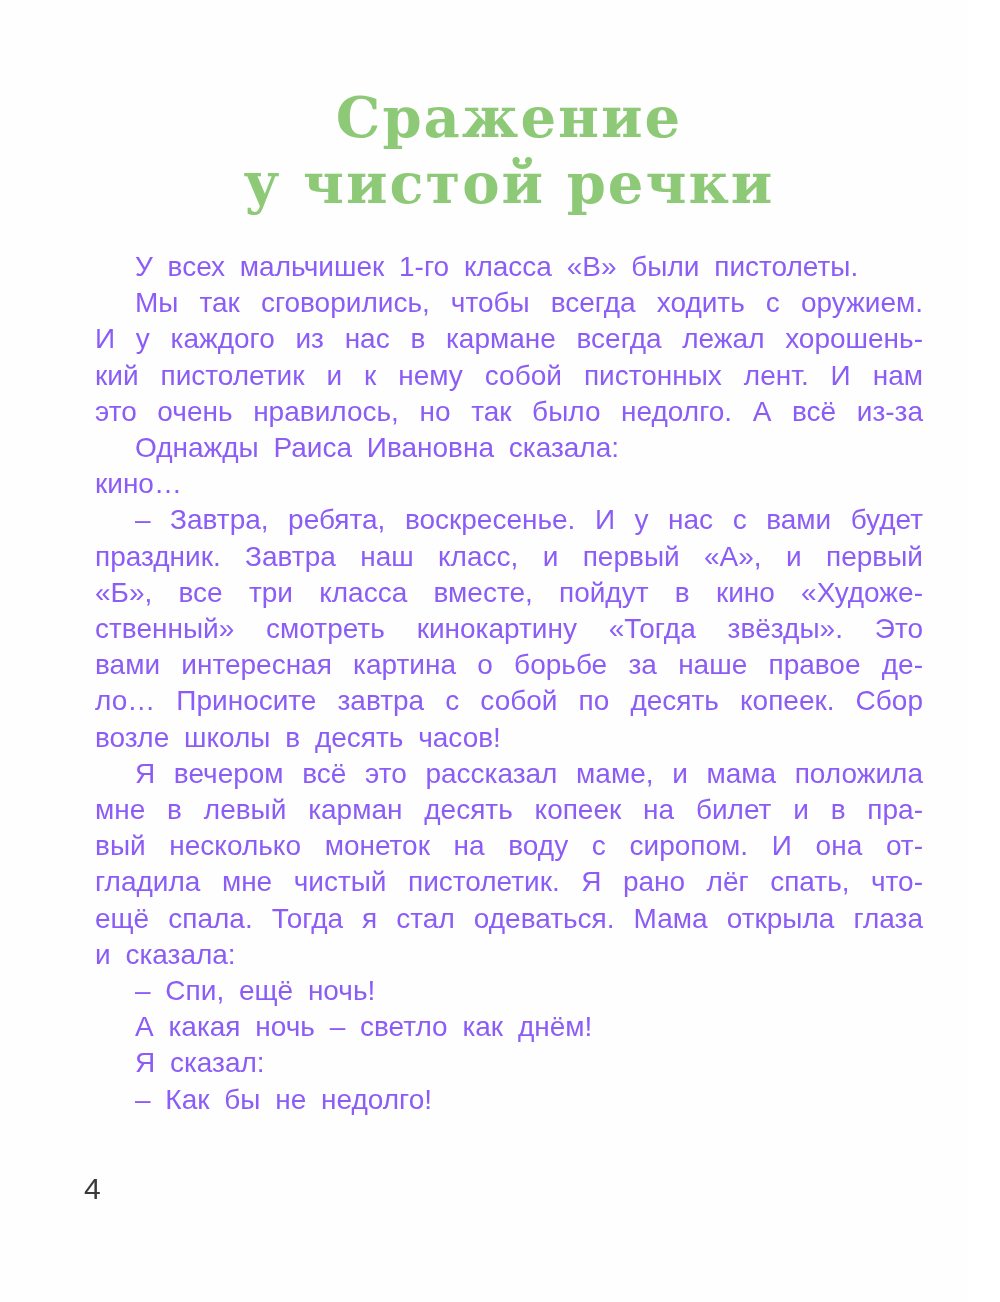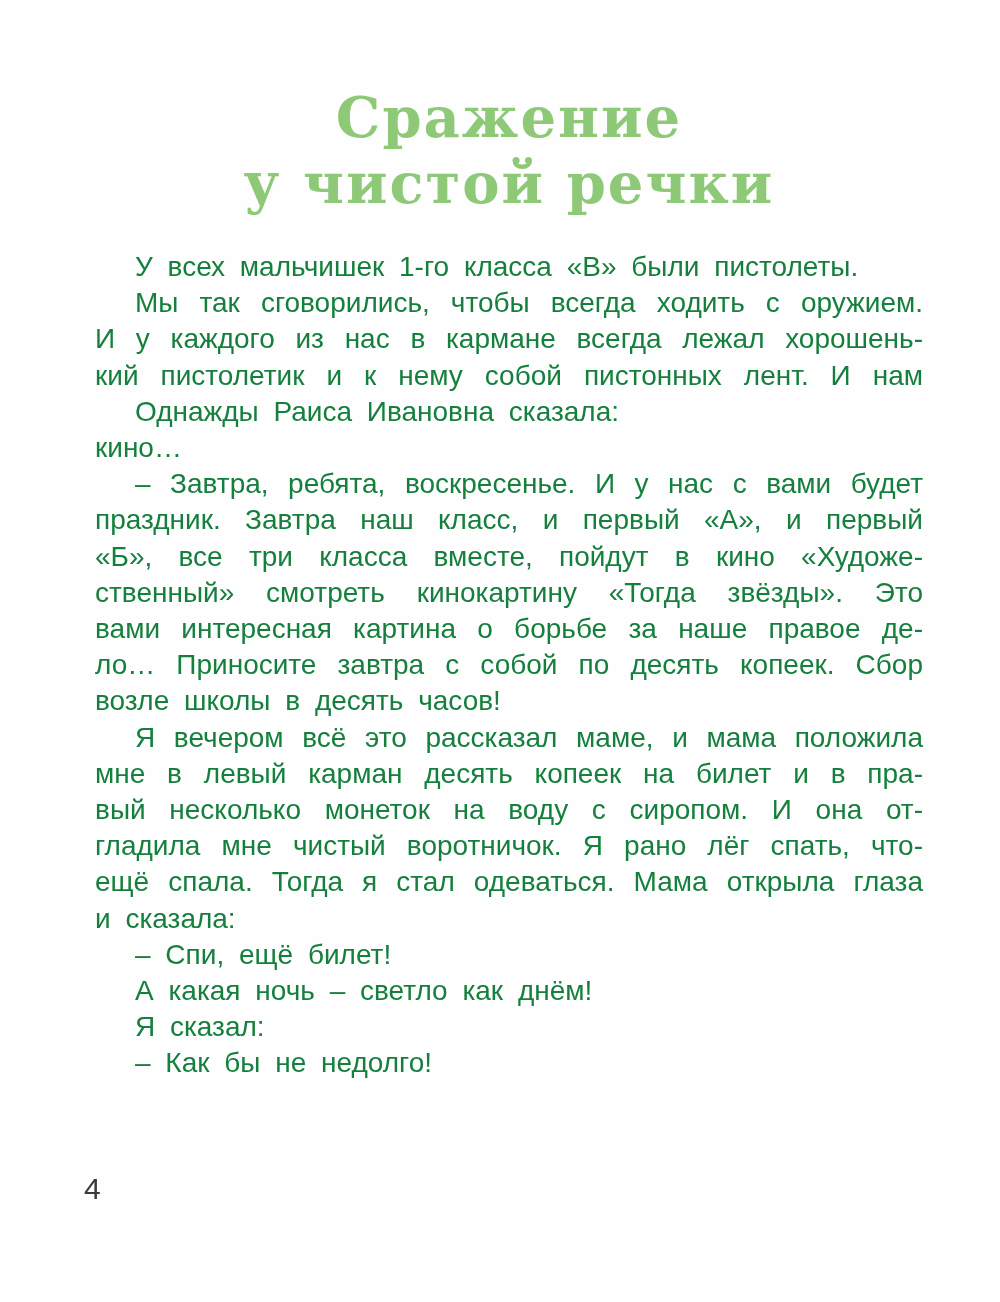--- a/index.html
+++ b/index.html
@@ -29,21 +29,21 @@
   }
   .title .title-line {
     display: block;
   }
   .story {
     width: 828px;
     margin-left: 95px;
     margin-top: 33px;
     font-size: 28px;
     line-height: 36.2px;
-    color: #15803d;
+    color: #8b5cf6;
     word-spacing: 0.25em;
   }
   .story .line {
     text-align: left;
     text-align-last: left;
   }
   .story .line.just {
     text-align: justify;
     text-align-last: justify;
   }
@@ -66,36 +66,37 @@
   <h1 class="title" id="story-title" style="color: rgb(141, 201, 119);">
     <span class="title-line">Сражение</span>
     <span class="title-line">у чистой речки</span>
   </h1>
 
   <div class="story" id="story">
       <div class="line indent">У всех мальчишек 1-го класса «В» были пистолеты.</div>
       <div class="line indent just">Мы так сговорились, чтобы всегда ходить с оружием.</div>
       <div class="line just">И у каждого из нас в кармане всегда лежал хорошень-</div>
       <div class="line just">кий пистолетик и к нему собой пистонных лент. И нам</div>
+      <div class="line just">это очень нравилось, но так было недолго. А всё из-за</div>
       <div class="line indent">Однажды Раиса Ивановна сказала:</div>
       <div class="line">кино…</div>
       <div class="line indent just">– Завтра, ребята, воскресенье. И у нас с вами будет</div>
       <div class="line just">праздник. Завтра наш класс, и первый «А», и первый</div>
       <div class="line just">«Б», все три класса вместе, пойдут в кино «Художе-</div>
       <div class="line just">ственный» смотреть кинокартину «Тогда звёзды». Это</div>
       <div class="line just">вами интересная картина о борьбе за наше правое де-</div>
       <div class="line just">ло… Приносите завтра с собой по десять копеек. Сбор</div>
       <div class="line">возле школы в десять часов!</div>
       <div class="line indent just">Я вечером всё это рассказал маме, и мама положила</div>
       <div class="line just">мне в левый карман десять копеек на билет и в пра-</div>
       <div class="line just">вый несколько монеток на воду с сиропом. И она от-</div>
-      <div class="line just">гладила мне чистый воротничок. Я рано лёг спать, что-</div>
+      <div class="line just">гладила мне чистый пистолетик. Я рано лёг спать, что-</div>
       <div class="line just">ещё спала. Тогда я стал одеваться. Мама открыла глаза</div>
       <div class="line">и сказала:</div>
-      <div class="line indent">– Спи, ещё билет!</div>
+      <div class="line indent">– Спи, ещё ночь!</div>
       <div class="line indent">А какая ночь – светло как днём!</div>
       <div class="line indent">Я сказал:</div>
       <div class="line indent">– Как бы не недолго!</div>
     </div>
 
   <div class="page-number">4</div>
 
 </div>
 
 </body></html>

